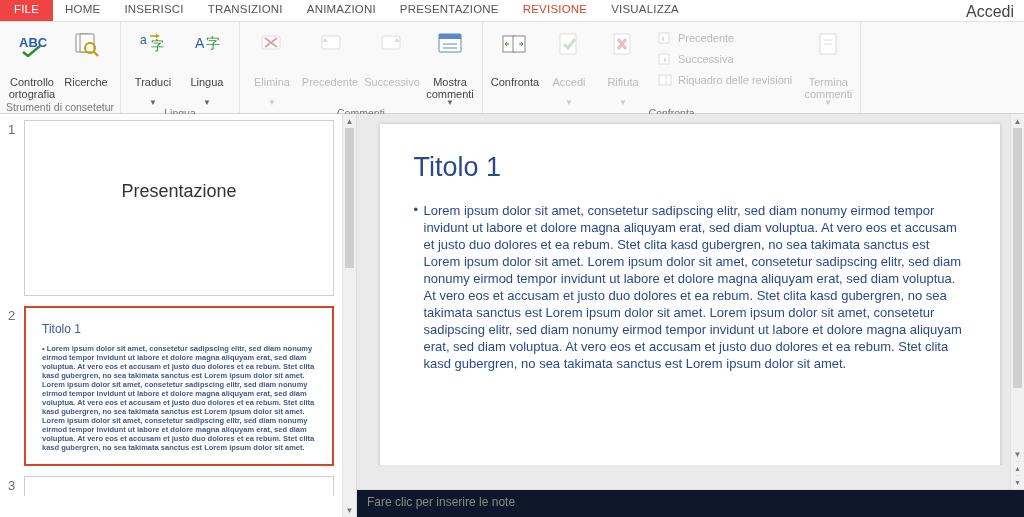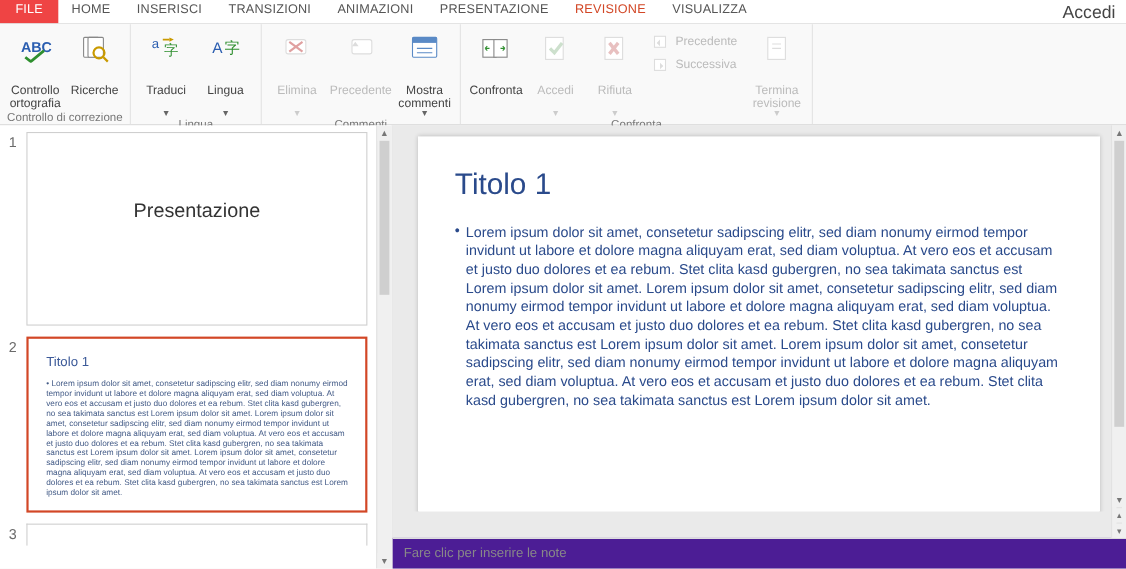--- a/index.html
+++ b/index.html
@@ -34,30 +34,30 @@
 
   
   .main { display: flex; height: calc(517px - 22px - 92px); }
   .thumbs { width: 357px; background: #fff; border-right: 1px solid #ddd; position: relative; overflow: hidden; }
   .thumbs-inner { position: absolute; inset: 0 14px 0 0; overflow: hidden; padding: 6px 8px 0 8px; }
   .thumb-row { display: flex; align-items: flex-start; margin-bottom: 10px; }
   .thumb-num { width: 16px; font-size: 13px; color: #6b6b6b; padding-top: 2px; }
   .thumb { flex: 1; background: #fff; border: 1px solid #cfcfcf; height: 176px; position: relative; }
   .thumb.selected { border: 2px solid #d24726; }
   .thumb .t-title { position: absolute; font-size: 14px; color: #3b5998; }
-  .thumb .t-body { position: absolute; font-size: 7.5px; line-height: 9px; color: #425a86; }
+  .thumb .t-body { position: absolute; font-size: 7.5px; line-height: 9px; color: #425a86; font-weight: bold; }
 
   .editor { flex: 1; display: flex; flex-direction: column; background: #eaeaea; position: relative; }
   .slide-area { flex: 1; display: flex; align-items: flex-start; justify-content: center; overflow: hidden; padding: 10px 16px 0 14px; position: relative; }
   .slide { width: 620px; height: 350px; background: #fff; box-shadow: 0 0 4px rgba(0,0,0,0.2); position: relative; }
   .slide-title { position: absolute; left: 34px; top: 28px; font-size: 27px; color: #2a4a8b; font-weight: 400; }
   .slide-body { position: absolute; left: 44px; right: 30px; top: 78px; font-size: 13px; line-height: 17px; color: #2a4a8b; }
   .bullet { position: absolute; left: 34px; top: 78px; font-size: 13px; color: #2a4a8b; }
 
-  .notes { height: 28px; background: #4c1d95; border-top: 1px solid #ddd; padding: 5px 10px; font-size: 12px; color: #888; margin-top: 24px; }
+  .notes { height: 28px; background: #0f172a; border-top: 1px solid #ddd; padding: 5px 10px; font-size: 12px; color: #888; margin-top: 24px; }
 
   
   .vscroll { position: absolute; right: 0; top: 0; bottom: 0; width: 14px; background: #f0f0f0; border-left: 1px solid #e2e2e2; display: flex; flex-direction: column; align-items: center; }
   .vscroll .arrow { height: 14px; width: 100%; display: flex; align-items: center; justify-content: center; font-size: 8px; color: #777; background: #f0f0f0; cursor: pointer; }
   .vscroll .track { flex: 1; width: 100%; position: relative; }
   .vscroll .thumbbar { position: absolute; left: 2px; right: 2px; top: 0; height: 140px; background: #cfcfcf; border-radius: 0; }
   .editor .vscroll .thumbbar { height: 260px; }
   .editor .vscroll { top: 0; bottom: 28px; }
   .nav-arrows { display: flex; flex-direction: column; }
   .nav-arrows .arrow { border-top: 1px solid #e2e2e2; }
@@ -98,21 +98,21 @@
           <svg width="28" height="28">
               <rect x="4" y="4" width="14" height="18" rx="1" fill="#fff" stroke="#888"></rect>
               <rect x="8" y="4" width="14" height="18" rx="1" fill="#fff" stroke="#888"></rect>
               <circle cx="18" cy="18" r="5" fill="none" stroke="#c99a00" stroke-width="2"></circle>
               <line x1="22" y1="22" x2="26" y2="26" stroke="#c99a00" stroke-width="2"></line>
             </svg>
         </div>
         <div class="lbl">Ricerche</div>
       </div>
     </div>
-    <div class="group-label">Controllo di correzione</div>
+    <div class="group-label">Strumenti di consetetur</div>
   </div>
 
   <div class="group">
     <div class="group-items">
       <div class="big-btn">
         <div class="ic">
           <svg width="30" height="28">
               <text x="2" y="14" font-size="12" fill="#2a5db0">a</text>
               <text x="13" y="20" font-size="13" fill="#2f8f2f">字</text>
               <path d="M12 6 L18 6" stroke="#c99a00" stroke-width="1.5" marker-end=""></path>
@@ -150,20 +150,29 @@
         <div class="caret">▼</div>
       </div>
       <div class="big-btn disabled" style="width:60px">
         <div class="ic">
           <svg width="28" height="28">
               <rect x="6" y="6" width="18" height="13" rx="2" fill="#fff" stroke="#ddd"></rect>
               <polygon points="12,12 6,12 9,8" fill="#ddd"></polygon>
             </svg>
         </div>
         <div class="lbl">Precedente</div>
+      </div>
+      <div class="big-btn disabled" style="width:60px">
+        <div class="ic">
+          <svg width="28" height="28">
+              <rect x="4" y="6" width="18" height="13" rx="2" fill="#fff" stroke="#ddd"></rect>
+              <polygon points="16,12 22,12 19,8" fill="#ddd"></polygon>
+            </svg>
+        </div>
+        <div class="lbl">Successivo</div>
       </div>
       <div class="big-btn">
         <div class="ic">
           <svg width="30" height="28">
               <rect x="4" y="4" width="22" height="18" rx="1" fill="#fff" stroke="#5a8ac6"></rect>
               <rect x="4" y="4" width="22" height="5" fill="#5a8ac6"></rect>
               <line x1="8" y1="14" x2="22" y2="14" stroke="#5a8ac6"></line>
               <line x1="8" y1="18" x2="22" y2="18" stroke="#5a8ac6"></line>
             </svg>
         </div>
@@ -221,31 +230,40 @@
         </div>
         <div class="small-item disabled">
           <span class="sic">
               <svg width="14" height="14">
                 <rect x="1" y="2" width="10" height="10" fill="#fff" stroke="#ddd"></rect>
                 <polygon points="6,5 9,8 6,11" fill="#ddd"></polygon>
               </svg>
             </span>
           <span>Successiva</span>
         </div>
+        <div class="small-item disabled">
+          <span class="sic">
+              <svg width="14" height="14">
+                <rect x="1" y="2" width="12" height="10" fill="#fff" stroke="#ddd"></rect>
+                <line x1="8" y1="2" x2="8" y2="12" stroke="#ddd"></line>
+              </svg>
+            </span>
+          <span>Riquadro delle revisioni</span>
+        </div>
       </div>
       <div class="big-btn disabled">
         <div class="ic">
           <svg width="28" height="28">
               <rect x="6" y="4" width="16" height="20" fill="#fff" stroke="#ddd"></rect>
               <line x1="10" y1="10" x2="18" y2="10" stroke="#ddd"></line>
               <line x1="10" y1="14" x2="18" y2="14" stroke="#ddd"></line>
             </svg>
         </div>
         <div class="lbl" style="white-space:pre-line">Termina
-revisione</div>
+commenti</div>
         <div class="caret">▼</div>
       </div>
     </div>
     <div class="group-label">Confronta</div>
   </div>
 
 </div>
 
 <div class="main">
 

